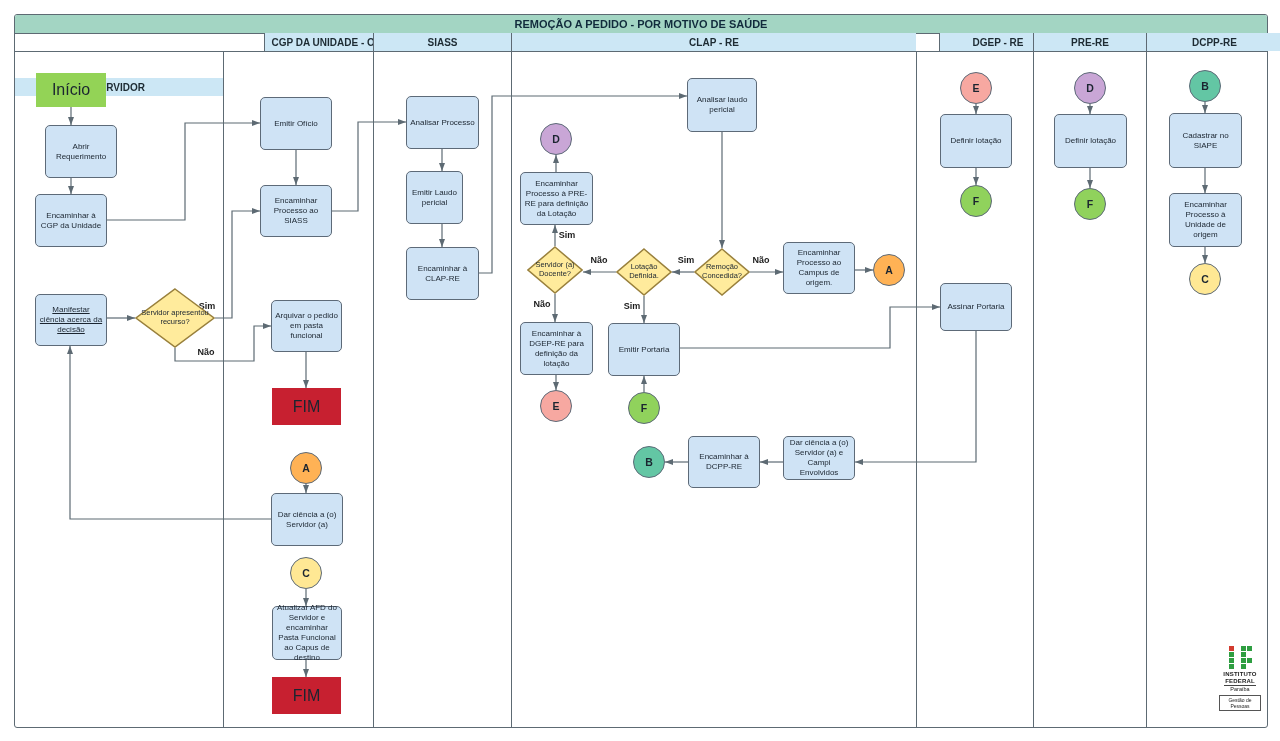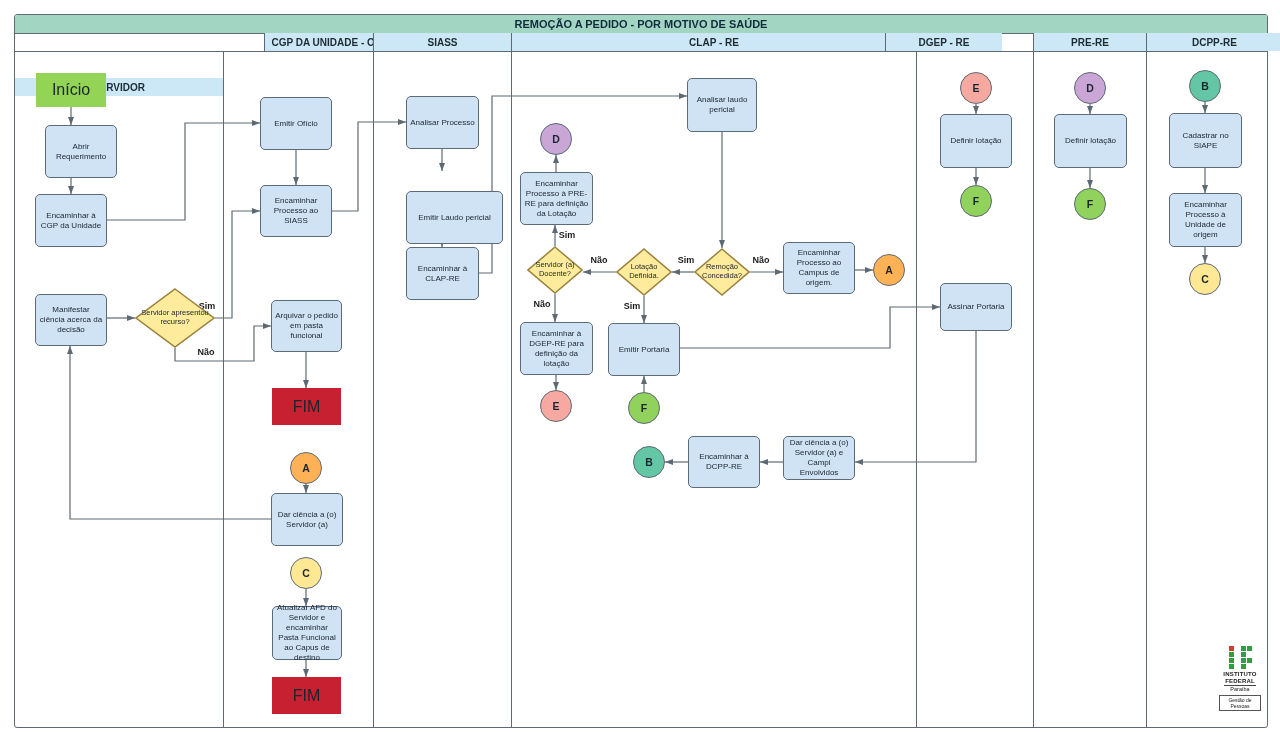--- a/index.html
+++ b/index.html
@@ -43,21 +43,21 @@
 <body>
 
 <div class="canvas">
   <div class="frame">
     <div class="title-bar" style="background: rgb(163, 213, 195);">REMOÇÃO A PEDIDO - POR MOTIVO DE SAÚDE</div>
     <div class="lane-headers" id="lane-headers">
         <div class="lane-header" style="left: 0px; width: 208px; background: rgb(204, 231, 245); margin-top: 45px;">SERVIDOR</div>
         <div class="lane-header" style="left: 208px; width: 150px; background: rgb(204, 231, 245); margin-left: 41px;">CGP DA UNIDADE - ORIGEM</div>
         <div class="lane-header" style="left: 358px; width: 138px; background: rgb(204, 231, 245);">SIASS</div>
         <div class="lane-header" style="left: 496px; width: 405px; background: rgb(204, 231, 245);">CLAP - RE</div>
-        <div class="lane-header" style="left: 870px; width: 117px; background: rgb(204, 231, 245);">DGEP - RE</div>
+        <div class="lane-header" style="left: 924px; width: 117px; background: rgb(204, 231, 245);">DGEP - RE</div>
         <div class="lane-header" style="left: 1018px; width: 113px; background: rgb(204, 231, 245);">PRE-RE</div>
         <div class="lane-header" style="left: 1131px; width: 136px; background: rgb(204, 231, 245);">DCPP-RE</div>
       </div>
     <div class="lane-body" id="lane-body">
         <div class="lane-divider" style="left: 208px;"></div>
         <div class="lane-divider" style="left: 358px;"></div>
         <div class="lane-divider" style="left: 496px;"></div>
         <div class="lane-divider" style="left: 901px;"></div>
         <div class="lane-divider" style="left: 1018px;"></div>
         <div class="lane-divider" style="left: 1131px;"></div>
@@ -123,21 +123,21 @@
   <div id="node-layer">
       <div class="node n-start" style="left: 36px; top: 73px; width: 70px; height: 34px; background: rgb(147, 211, 86); border-color: rgb(84, 121, 58);">
         <span>Início</span>
       </div>
       <div class="node n-process" style="left: 45px; top: 125px; width: 72px; height: 53px; background: rgb(207, 227, 245); border-color: rgb(93, 106, 120);">
         <span>Abrir Requerimento</span>
       </div>
       <div class="node n-process" style="left: 35px; top: 194px; width: 72px; height: 53px; background: rgb(207, 227, 245); border-color: rgb(93, 106, 120);">
         <span>Encaminhar à CGP da Unidade</span>
       </div>
-      <div class="node n-process" style="left: 35px; top: 294px; width: 72px; height: 52px; background: rgb(207, 227, 245); border-color: rgb(93, 106, 120);">
+      <div class="node n-process" style="left: 35px; top: 294px; width: 72px; height: 52px; background: rgb(207, 227, 245); border-color: rgb(93, 106, 120); text-decoration: underline;">
         <span>Manifestar ciência acerca da decisão</span>
       </div>
       <div class="node n-decision" style="left: 135px; top: 288px; width: 80px; height: 60px;">
         <svg width="80" height="60">
           <polygon points="40,1 79,30 40,59 1,30" fill="#ffeb9c" stroke="#99803c" stroke-width="1.5"></polygon>
         </svg>
         <div class="lbl">Servidor apresentou recurso?</div>
       </div>
       <div class="node n-process" style="left: 260px; top: 97px; width: 72px; height: 53px; background: rgb(207, 227, 245); border-color: rgb(93, 106, 120);">
         <span>Emitir Ofício</span>
@@ -162,21 +162,21 @@
       </div>
       <div class="node n-process" style="left: 272px; top: 606px; width: 70px; height: 54px; background: rgb(207, 227, 245); border-color: rgb(93, 106, 120);">
         <span>Atualizar AFD do Servidor e encaminhar Pasta Funcional ao Capus de destino</span>
       </div>
       <div class="node n-end" style="left: 272px; top: 677px; width: 69px; height: 37px; background: rgb(199, 32, 48); border-color: rgb(135, 22, 34);">
         <span>FIM</span>
       </div>
       <div class="node n-process" style="left: 406px; top: 96px; width: 73px; height: 53px; background: rgb(207, 227, 245); border-color: rgb(93, 106, 120);">
         <span>Analisar Processo</span>
       </div>
-      <div class="node n-process" style="left: 406px; top: 171px; width: 97px; height: 53px; background: rgb(207, 227, 245); border-color: rgb(93, 106, 120); margin-top: 20px;">
+      <div class="node n-process" style="left: 406px; top: 171px; width: 57px; height: 53px; background: rgb(207, 227, 245); border-color: rgb(93, 106, 120);">
         <span>Emitir Laudo pericial</span>
       </div>
       <div class="node n-process" style="left: 406px; top: 247px; width: 73px; height: 53px; background: rgb(207, 227, 245); border-color: rgb(93, 106, 120);">
         <span>Encaminhar à CLAP-RE</span>
       </div>
       <div class="node n-process" style="left: 687px; top: 78px; width: 70px; height: 54px; background: rgb(207, 227, 245); border-color: rgb(93, 106, 120);">
         <span>Analisar laudo pericial</span>
       </div>
       <div class="node n-circle" style="left: 540px; top: 123px; width: 32px; height: 32px; background: rgb(201, 166, 214); border-color: rgb(93, 106, 120);">
         <span>D</span>

